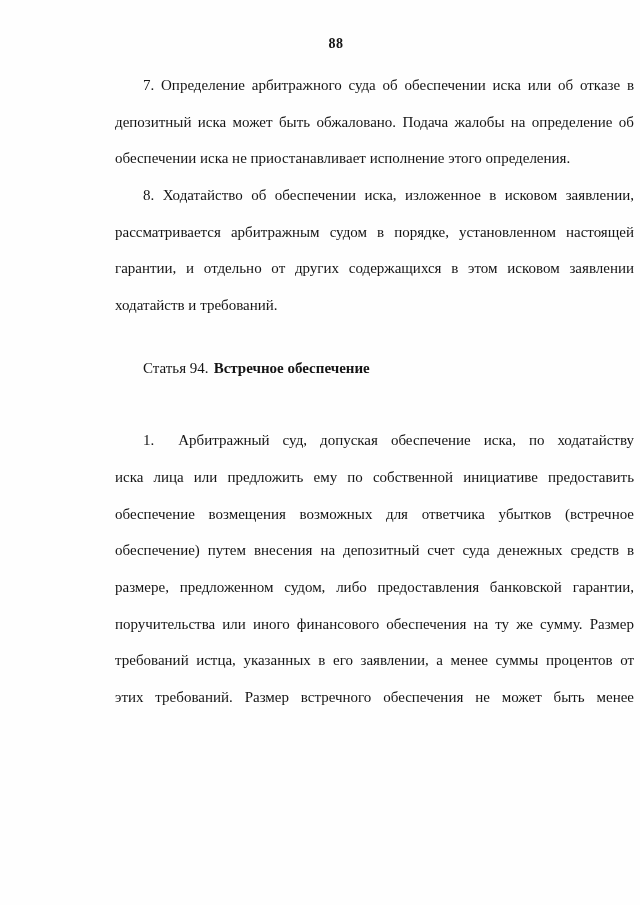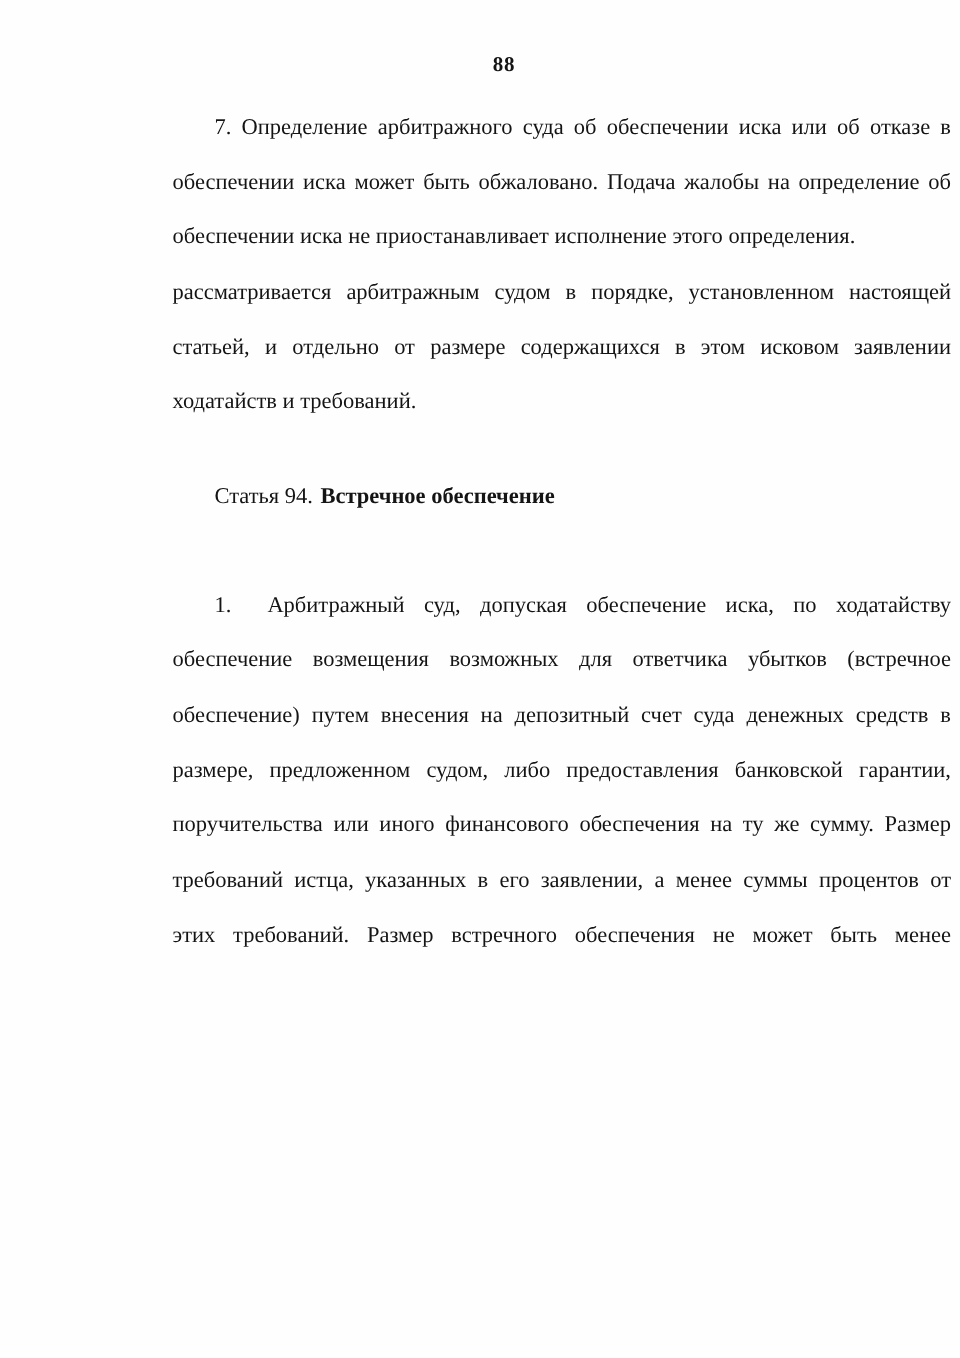--- a/index.html
+++ b/index.html
@@ -70,38 +70,40 @@
 <body>
 
 <div class="page">
 
   <div class="pagenum">88</div>
 
   <div class="body-block">
 
     <div>
       <div class="line indent">7. Определение арбитражного суда об обеспечении иска или об отказе в</div>
-      <div class="line">обеспечении иска может быть обжаловано. Подача жалобы на определение об</div>
+      <div class="line">депозитный иска может быть обжаловано. Подача жалобы на определение об</div>
       <div class="line last">обеспечении иска не приостанавливает исполнение этого определения.</div>
     </div>
 
     <div>
+      <div class="line indent">8. Ходатайство об обеспечении иска, изложенное в исковом заявлении,</div>
       <div class="line">рассматривается арбитражным судом в порядке, установленном настоящей</div>
-      <div class="line">статьей, и отдельно от размере содержащихся в этом исковом заявлении</div>
+      <div class="line">гарантии, и отдельно от других содержащихся в этом исковом заявлении</div>
       <div class="line last">ходатайств и требований.</div>
     </div>
 
     <div class="line indent heading">
       <span>Статья 94.</span><span class="bold">Встречное обеспечение</span>
     </div>
 
     <div>
       <div class="line indent para-first">
         <span class="pnum">1.</span><span>Арбитражный суд, допуская обеспечение иска, по ходатайству</span>
       </div>
+      <div class="line">иска лица или предложить ему по собственной инициативе предоставить</div>
       <div class="line">обеспечение возмещения возможных для ответчика убытков (встречное</div>
       <div class="line">обеспечение) путем внесения на депозитный счет суда денежных средств в</div>
       <div class="line">размере, предложенном судом, либо предоставления банковской гарантии,</div>
       <div class="line">поручительства или иного финансового обеспечения на ту же сумму. Размер</div>
       <div class="line">требований истца, указанных в его заявлении, а менее суммы процентов от</div>
       <div class="line">этих требований. Размер встречного обеспечения не может быть менее</div>
     </div>
 
   </div>
 </div>

